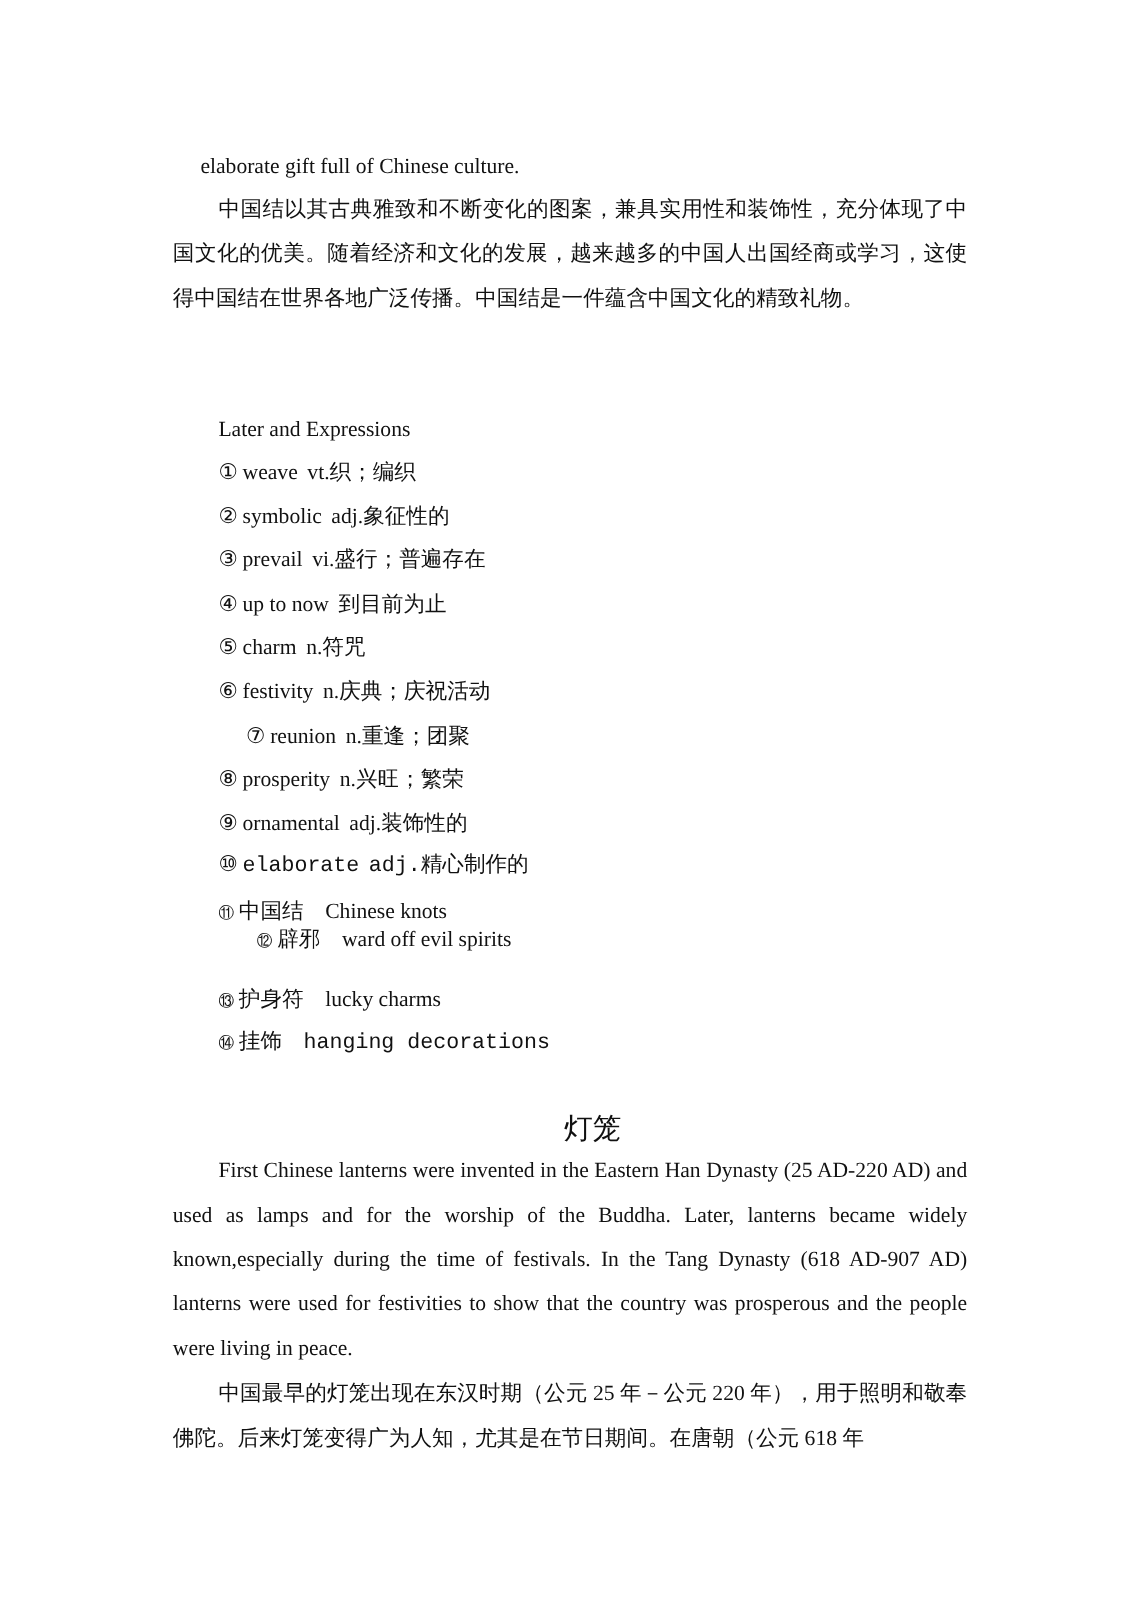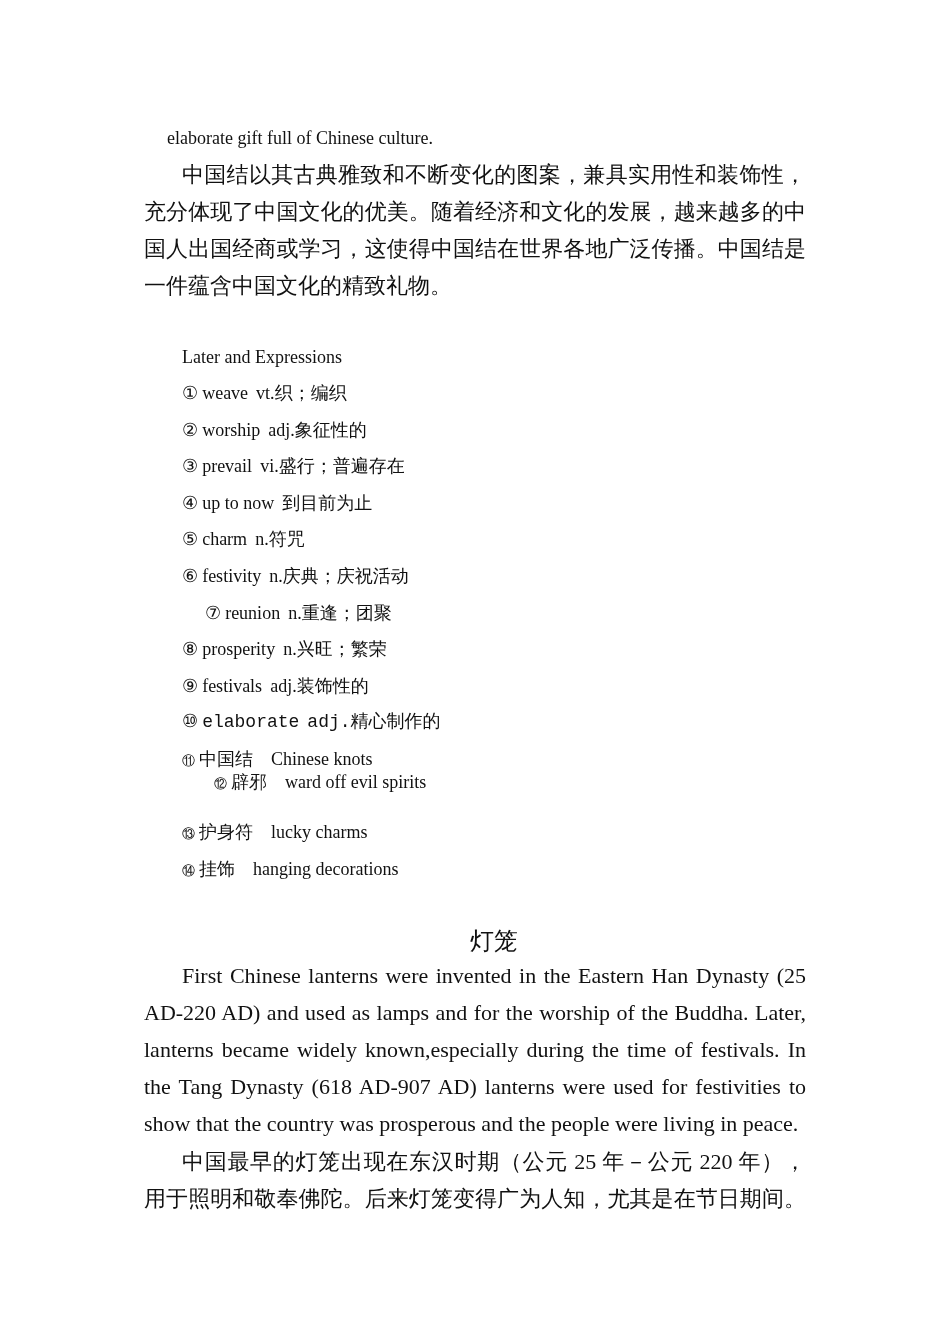--- a/index.html
+++ b/index.html
@@ -1,53 +1,53 @@
 <!DOCTYPE html>
 <html><head>
 <meta charset="utf-8">
 <style>
   html, body { margin: 0; padding: 0; background: #ffffff; }
   body { width: 950px; height: 1344px; position: relative; overflow: hidden;
          font-family: "Liberation Serif", "DejaVu Serif", serif; color: #111; }
   .page { position: absolute; left: 144px; top: 0; width: 662px; }
   .line { position: absolute; left: 0; font-size: 18px; line-height: 22px; white-space: nowrap; margin-left: 23px; }
-  .para { position: absolute; left: 0; width: 662px; font-size: 22px; line-height: 37px; text-align: justify; text-align-last: left; }
+  .para { position: absolute; left: 0; width: 662px; font-size: 18px; line-height: 37px; text-align: justify; text-align-last: left; }
   .indent { text-indent: 38px; }
   .vocab { position: absolute; left: 38px; font-size: 18px; line-height: 22px; white-space: nowrap; }
   .vocab .num { display: inline-block; margin-right: 4px; }
   .vocab .num.small { font-size: 13px; }
   .vocab .pos { margin-left: 8px; }
   .vocab .gap { display: inline-block; width: 18px; }
   .title { position: absolute; left: 0; width: 700px; text-align: center; font-size: 24px; line-height: 22px; }
 </style>
 </head>
 <body>
 
 <div class="page">
   <div class="line" style="top:127px">elaborate gift full of Chinese culture.</div>
 
   <div class="para indent" style="top:156px">中国结以其古典雅致和不断变化的图案，兼具实用性和装饰性，充分体现了中国文化的优美。随着经济和文化的发展，越来越多的中国人出国经商或学习，这使得中国结在世界各地广泛传播。中国结是一件蕴含中国文化的精致礼物。</div>
 
   <div class="vocab" style="top:346px;left:38px">Later and Expressions</div>
 
   <div id="vocab-list">
       <div class="vocab" style="top: 382px;"><span class="num">①</span><span>weave</span><span class="pos">vt.</span><span>织；编织</span></div>
-      <div class="vocab" style="top: 418.6px;"><span class="num">②</span><span>worship</span><span class="pos">adj.</span><span>象征性的</span></div>
+      <div class="vocab" style="top: 418.6px;"><span class="num">②</span><span>symbolic</span><span class="pos">adj.</span><span>象征性的</span></div>
       <div class="vocab" style="top: 455.2px;"><span class="num">③</span><span>prevail</span><span class="pos">vi.</span><span>盛行；普遍存在</span></div>
       <div class="vocab" style="top: 491.8px;"><span class="num">④</span><span>up to now</span><span class="pos"></span><span>到目前为止</span></div>
       <div class="vocab" style="top: 528.4px; text-align: center;"><span class="num">⑤</span><span>charm</span><span class="pos">n.</span><span>符咒</span></div>
       <div class="vocab" style="top: 565px;"><span class="num">⑥</span><span>festivity</span><span class="pos">n.</span><span>庆典；庆祝活动</span></div>
       <div class="vocab" style="top: 601.6px; margin-left: 23px;"><span class="num">⑦</span><span>reunion</span><span class="pos">n.</span><span>重逢；团聚</span></div>
       <div class="vocab" style="top: 638.2px;"><span class="num">⑧</span><span>prosperity</span><span class="pos">n.</span><span>兴旺；繁荣</span></div>
-      <div class="vocab" style="top: 674.8px;"><span class="num">⑨</span><span>festivals</span><span class="pos">adj.</span><span>装饰性的</span></div>
+      <div class="vocab" style="top: 674.8px;"><span class="num">⑨</span><span>ornamental</span><span class="pos">adj.</span><span>装饰性的</span></div>
       <div class="vocab" style="top: 711.4px; font-family: Liberation Mono, monospace;"><span class="num">⑩</span><span>elaborate</span><span class="pos">adj.</span><span>精心制作的</span></div>
       <div class="vocab" style="top: 748px;"><span class="num small">⑪</span><span>中国结</span><span class="gap"></span><span>Chinese knots</span></div>
       <div class="vocab" style="top: 771px; margin-left: 32px;"><span class="num small">⑫</span><span>辟邪</span><span class="gap"></span><span>ward off evil spirits</span></div>
       <div class="vocab" style="top: 821.2px;"><span class="num small">⑬</span><span>护身符</span><span class="gap"></span><span>lucky charms</span></div>
-      <div class="vocab" style="top: 857.8px;"><span class="num small">⑭</span><span>挂饰</span><span class="gap"></span><span>hanging decorations</span></div>
+      <div class="vocab" style="top: 857.8px; font-family: Liberation Mono, monospace;"><span class="num small">⑭</span><span>挂饰</span><span class="gap"></span><span>hanging decorations</span></div>
     </div>
 
   <div class="title" style="top:930px">灯笼</div>
 
   <div class="para indent" style="top:957px">First Chinese lanterns were invented in the Eastern Han Dynasty (25 AD-220 AD) and used as lamps and for the worship of the Buddha. Later, lanterns became widely known,especially during the time of festivals. In the Tang Dynasty (618 AD-907 AD) lanterns were used for festivities to show that the country was prosperous and the people were living in peace.</div>
 
   <div class="para indent" style="top:1143px;height:74px;overflow:hidden">中国最早的灯笼出现在东汉时期（公元 25 年－公元 220 年），用于照明和敬奉佛陀。后来灯笼变得广为人知，尤其是在节日期间。在唐朝（公元 618 年</div>
 </div>
 
 </body></html>

